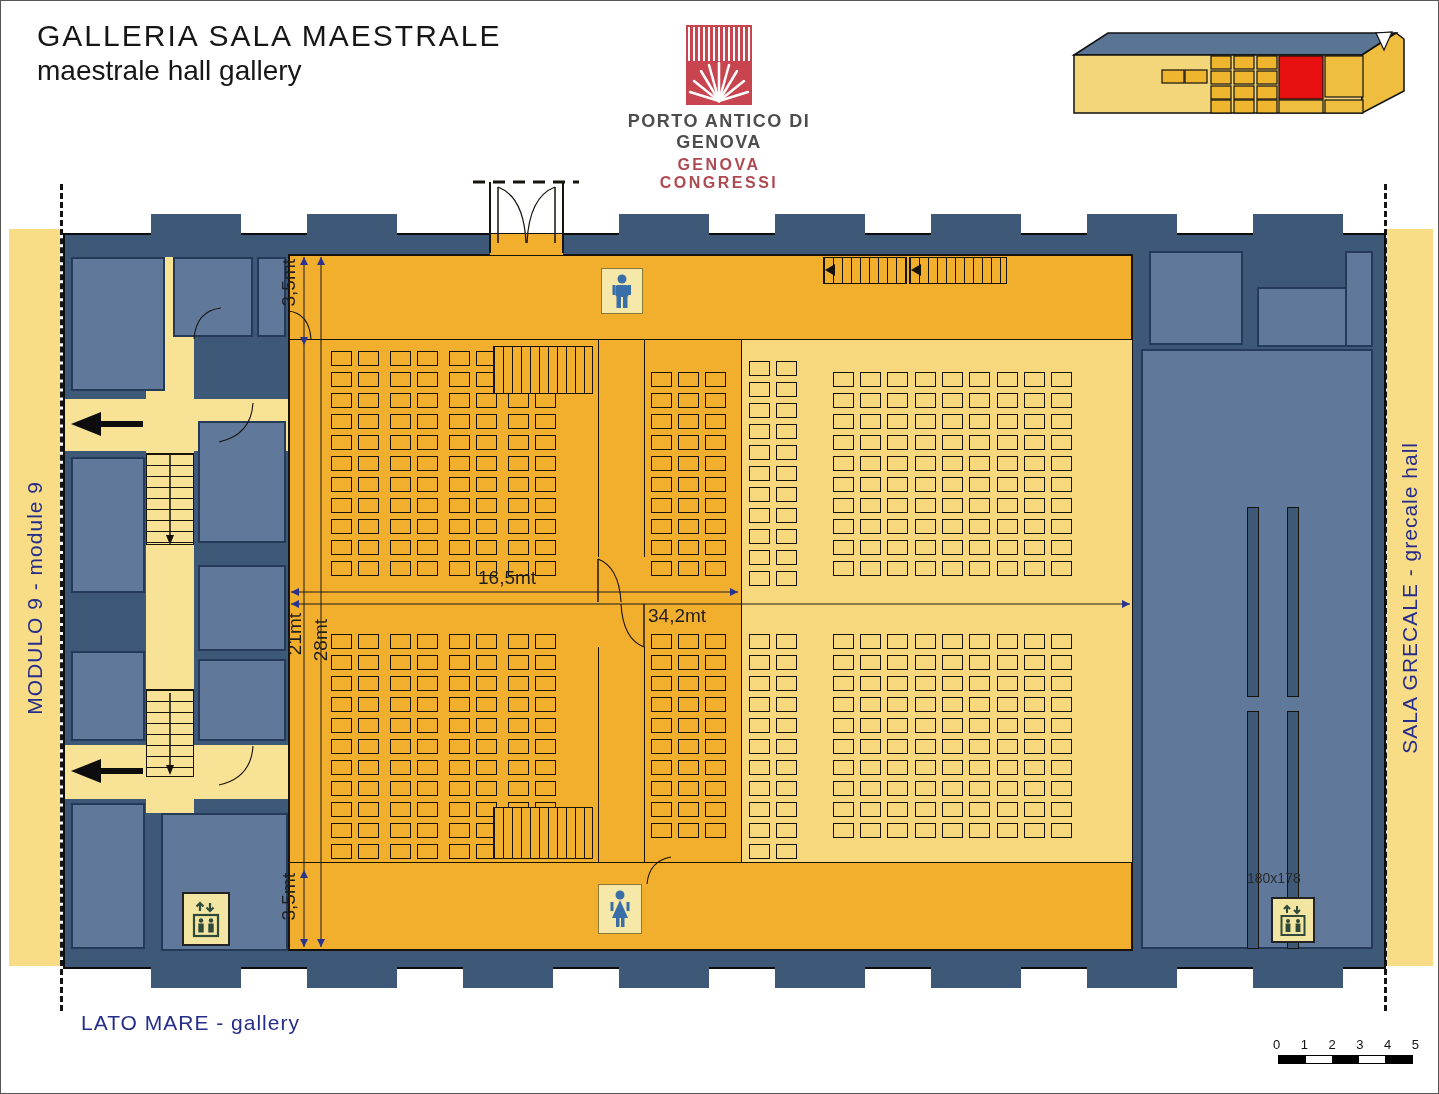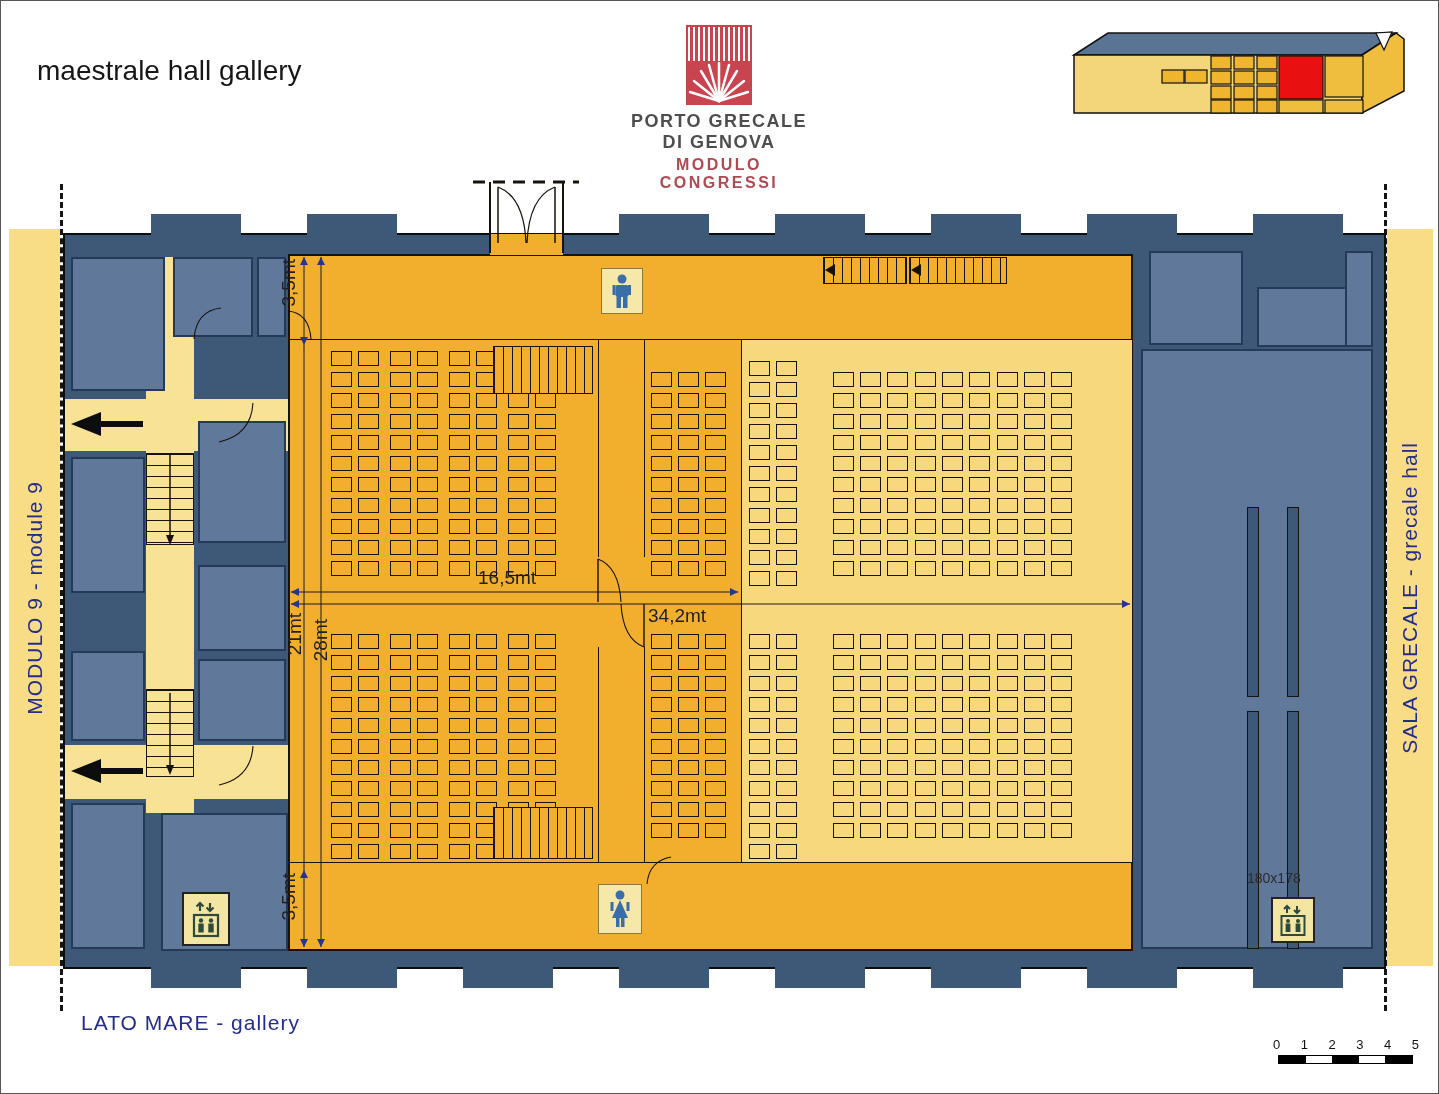--- a/index.html
+++ b/index.html
@@ -33,20 +33,21 @@
   .flexcenter{display:flex;align-items:center;justify-content:center;}
   .scalenum{font-size:13px;color:#111;}
   svg{display:block;}
   .overlay{pointer-events:none;}
 </style>
 </head>
 <body>
 
 <div id="canvas">
 
+  <div class="abs title" style="left:36px;top:18px;">GALLERIA SALA MAESTRALE</div>
   <div class="abs subtitle" style="left:36px;top:54px;">maestrale hall gallery</div>
 
   <div class="abs" style="left:618px;top:22px;width:200px;">
     <svg width="104" height="88" style="margin:0 auto;">
       <rect x="19" y="2" width="66" height="80" fill="#C8444F"></rect>
       <g stroke="#ffffff" stroke-width="2">
         <line x1="22" y1="4" x2="22" y2="38"></line>
           <line x1="27" y1="4" x2="27" y2="38"></line>
         <line x1="32" y1="4" x2="32" y2="38"></line>
           <line x1="37" y1="4" x2="37" y2="38"></line>
@@ -65,22 +66,22 @@
         <line x1="52" y1="78" x2="42" y2="42"></line>
           <line x1="52" y1="78" x2="62" y2="42"></line>
         <line x1="52" y1="78" x2="34" y2="48"></line>
           <line x1="52" y1="78" x2="70" y2="48"></line>
         <line x1="52" y1="78" x2="27" y2="58"></line>
           <line x1="52" y1="78" x2="77" y2="58"></line>
         <line x1="52" y1="78" x2="23" y2="69"></line>
           <line x1="52" y1="78" x2="81" y2="69"></line>
       </g>
     </svg>
-    <div class="logotext1">PORTO GRECALE DI GENOVA</div>
-    <div class="logotext2" style="margin-top:3px;">MODULO CONGRESSI</div>
+    <div class="logotext1">PORTO ANTICO DI GENOVA</div>
+    <div class="logotext2" style="margin-top:3px;">GENOVA CONGRESSI</div>
   </div>
 
   <svg class="abs" style="left:1063px;top:18px;" width="350" height="104">
     <polygon points="10,36 44,14 332,14 298,36" fill="#5A7494" stroke="#111" stroke-width="1.5"></polygon>
     <rect x="10" y="36" width="288" height="58" fill="#F4D67A" stroke="#111" stroke-width="1.5"></rect>
     <polygon points="298,94 298,36 332,14 340,20 340,72" fill="#EFBE3E" stroke="#111" stroke-width="1.5"></polygon>
     <polygon points="312,14 320,31 328,13" fill="#ffffff" stroke="#111" stroke-width="1.2"></polygon>
     <g fill="#EFB52F" stroke="#111" stroke-width="1.2">
       <rect x="98" y="51" width="22" height="13"></rect>
         <rect x="121" y="51" width="22" height="13"></rect>

